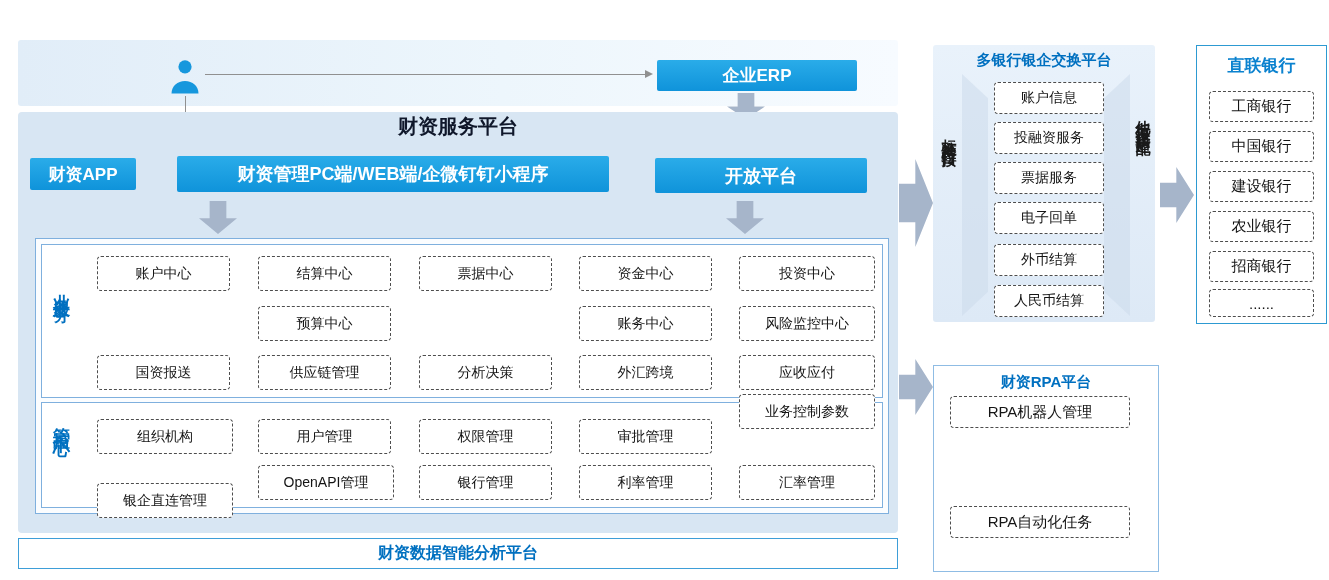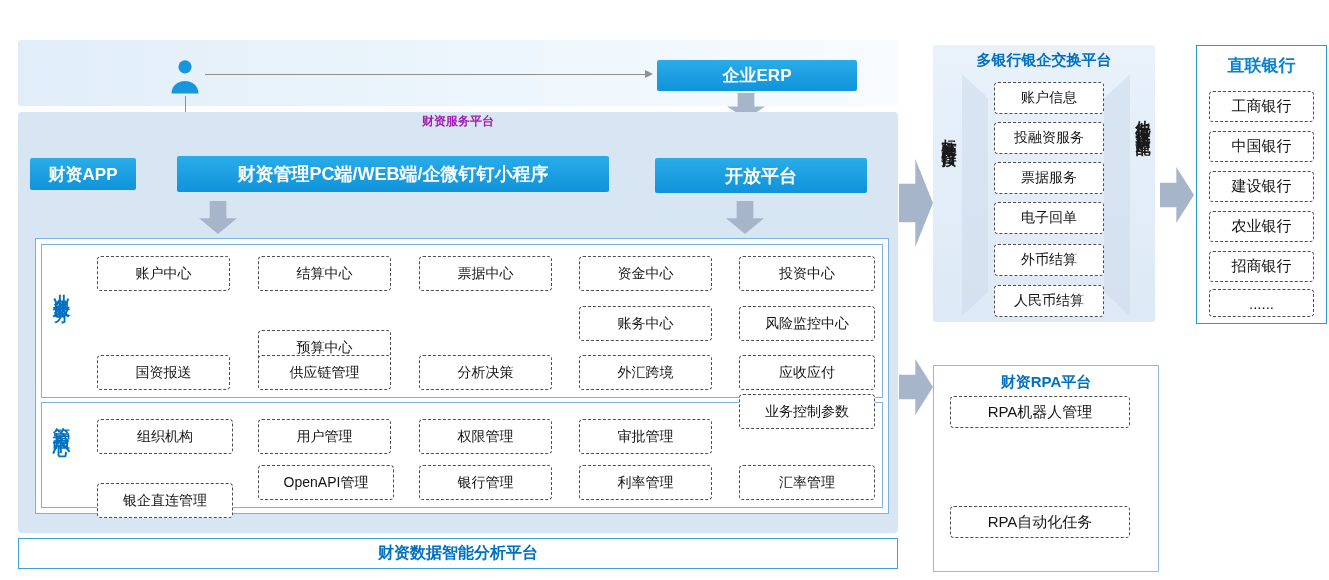--- a/index.html
+++ b/index.html
@@ -14,21 +14,21 @@
     left:18px;top:40px;width:880px;height:66px;
     background:linear-gradient(90deg,#e1edf8 0%,#edf6fc 55%,#f7fbff 100%);
     border-radius:3px;
   }
   .main-panel{
     left:18px;top:112px;width:880px;height:421px;
     background:#d8e6f3;border-radius:4px;
   }
   .platform-title{
     left:18px;top:113px;width:880px;text-align:center;
-    color:#a21caf;font-weight:bold;font-size:12px;
+    color:#0f172a;font-weight:bold;font-size:20px;
   }
   .blue-btn{
     position:absolute;
     background:linear-gradient(180deg,#2aace9,#0f93da);
     color:#fff;font-weight:bold;
     display:flex;align-items:center;justify-content:center;
     border-radius:2px;
   }
   .section{position:absolute;border:1px solid #7fb0de;background:#ffffff;}
   .grid-outer{left:35px;top:238px;width:852px;height:274px;background:#fbfdff;}
@@ -115,21 +115,21 @@
 
   <div class="section" style="left:41px;top:244px;width:840px;height:152px;"></div>
   <div class="vlabel" style="left:50px;top:280px;">业务服务</div>
 
   <div class="dash-box" style="left:97px;top:256px;width:131px;height:33px;">账户中心</div>
   <div class="dash-box" style="left:258px;top:256px;width:131px;height:33px;">结算中心</div>
   <div class="dash-box" style="left:419px;top:256px;width:131px;height:33px;">票据中心</div>
   <div class="dash-box" style="left:579px;top:256px;width:131px;height:33px;">资金中心</div>
   <div class="dash-box" style="left:739px;top:256px;width:134px;height:33px;">投资中心</div>
 
-  <div class="dash-box" style="left:258px;top:306px;width:131px;height:33px;margin-top:24px;">预算中心</div>
+  <div class="dash-box" style="left:258px;top:306px;width:131px;height:33px;">预算中心</div>
   <div class="dash-box" style="left:579px;top:306px;width:131px;height:33px;">账务中心</div>
   <div class="dash-box" style="left:739px;top:306px;width:134px;height:33px;">风险监控中心</div>
 
   <div class="dash-box" style="left:97px;top:355px;width:131px;height:33px;">国资报送</div>
   <div class="dash-box" style="left:258px;top:355px;width:131px;height:33px;">供应链管理</div>
   <div class="dash-box" style="left:419px;top:355px;width:131px;height:33px;">分析决策</div>
   <div class="dash-box" style="left:579px;top:355px;width:131px;height:33px;">外汇跨境</div>
   <div class="dash-box" style="left:739px;top:355px;width:134px;height:33px;">应收应付</div>
 
   <div class="section" style="left:41px;top:402px;width:840px;height:104px;"></div>

